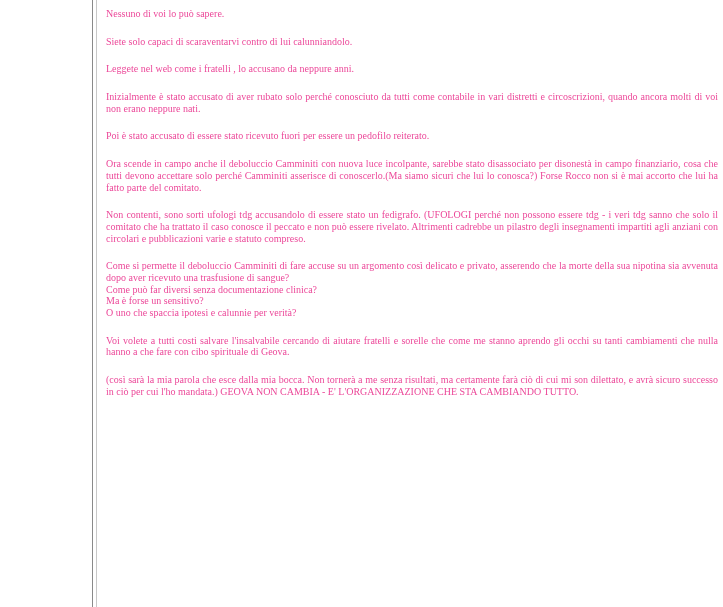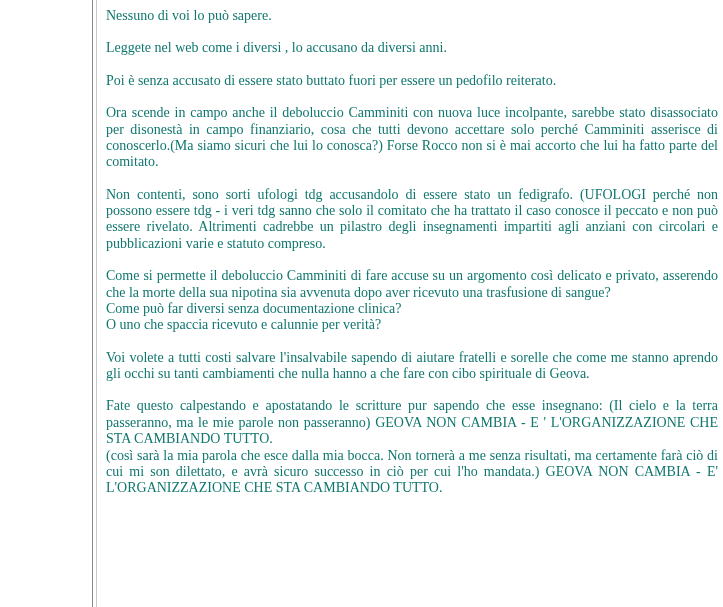--- a/index.html
+++ b/index.html
@@ -49,23 +49,23 @@
     position: absolute;
     left: 106px;
     top: 0;
     width: 612px;
     height: 607px;
     padding-top: 8px;
     box-sizing: border-box;
   }
   p.para {
     margin: 0 0 16px 0;
-    font-size: 14px;
+    font-size: 10px;
     line-height: 1.17;
-    color: #0f766e;
+    color: #ec4899;
     text-align: justify;
     text-justify: inter-word;
     hyphens: none;
   }
   p.para.tight {
     margin-bottom: 0;
   }
   p.para:last-child {
     margin-bottom: 0;
   }
@@ -74,25 +74,27 @@
 <body>
 
 <div class="page">
 
   <div class="gutter"></div>
   <div class="rule-outer"></div>
   <div class="rule-inner"></div>
 
   <div class="content">
     <p class="para">Nessuno di voi lo può sapere.</p>
-    <p class="para">Leggete nel web come i diversi , lo accusano da diversi anni.</p>
-    <p class="para">Poi è senza accusato di essere stato buttato fuori per essere un pedofilo reiterato.</p>
+    <p class="para">Siete solo capaci di scaraventarvi contro di lui calunniandolo.</p>
+    <p class="para">Leggete nel web come i fratelli , lo accusano da neppure anni.</p>
+    <p class="para">Inizialmente è stato accusato di aver rubato solo perché conosciuto da tutti come contabile in vari distretti e circoscrizioni, quando ancora molti di voi non erano neppure nati.</p>
+    <p class="para">Poi è stato accusato di essere stato ricevuto fuori per essere un pedofilo reiterato.</p>
     <p class="para">Ora scende in campo anche il deboluccio Camminiti con nuova luce incolpante, sarebbe stato disassociato per disonestà in campo finanziario, cosa che tutti devono accettare solo perché Camminiti asserisce di conoscerlo.(Ma siamo sicuri che lui lo conosca?) Forse Rocco non si è mai accorto che lui ha fatto parte del comitato.</p>
     <p class="para">Non contenti, sono sorti ufologi tdg accusandolo di essere stato un fedigrafo. (UFOLOGI perché non possono essere tdg - i veri tdg sanno che solo il comitato che ha trattato il caso conosce il peccato e non può essere rivelato. Altrimenti cadrebbe un pilastro degli insegnamenti impartiti agli anziani con circolari e pubblicazioni varie e statuto compreso.</p>
     <p class="para tight">Come si permette il deboluccio Camminiti di fare accuse su un argomento così delicato e privato, asserendo che la morte della sua nipotina sia avvenuta dopo aver ricevuto una trasfusione di sangue?</p>
     <p class="para tight">Come può far diversi senza documentazione clinica?</p>
-    <p class="para">O uno che spaccia ricevuto e calunnie per verità?</p>
-    <p class="para">Voi volete a tutti costi salvare l'insalvabile sapendo di aiutare fratelli e sorelle che come me stanno aprendo gli occhi su tanti cambiamenti che nulla hanno a che fare con cibo spirituale di Geova.</p>
-    <p class="para tight">Fate questo calpestando e apostatando le scritture pur sapendo che esse insegnano: (Il cielo e la terra passeranno, ma le mie parole non passeranno) GEOVA NON CAMBIA - E ' L'ORGANIZZAZIONE CHE STA CAMBIANDO TUTTO.</p>
+    <p class="para tight">Ma è forse un sensitivo?</p>
+    <p class="para">O uno che spaccia ipotesi e calunnie per verità?</p>
+    <p class="para">Voi volete a tutti costi salvare l'insalvabile cercando di aiutare fratelli e sorelle che come me stanno aprendo gli occhi su tanti cambiamenti che nulla hanno a che fare con cibo spirituale di Geova.</p>
     <p class="para">(così sarà la mia parola che esce dalla mia bocca. Non tornerà a me senza risultati, ma certamente farà ciò di cui mi son dilettato, e avrà sicuro successo in ciò per cui l'ho mandata.) GEOVA NON CAMBIA - E' L'ORGANIZZAZIONE CHE STA CAMBIANDO TUTTO.</p>
   </div>
 
 </div>
 
 </body></html>

